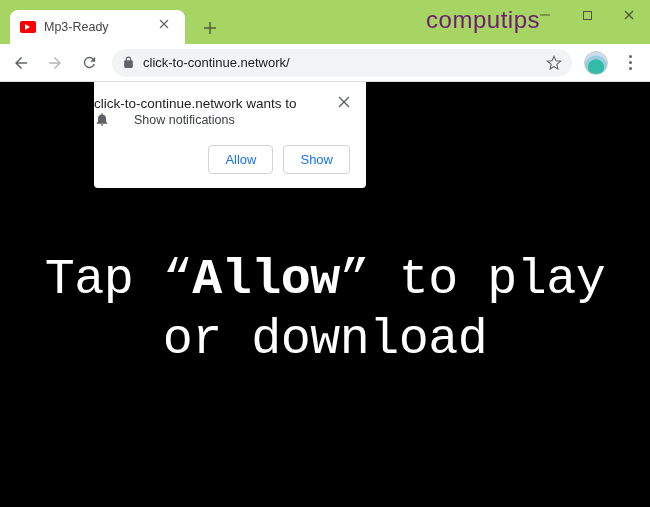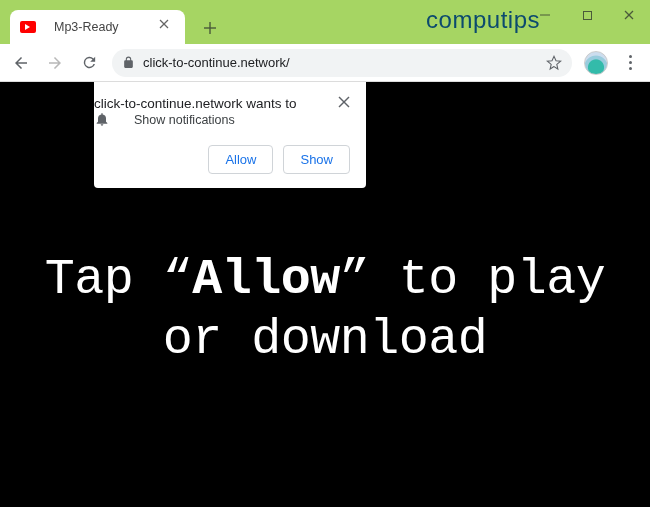--- a/index.html
+++ b/index.html
@@ -16,21 +16,21 @@
     height: 44px;
     background: #a6d563;
     display: flex;
     align-items: flex-end;
     position: relative;
   }
   .watermark {
     position: absolute;
     right: 110px;
     top: 6px;
-    color: #0c4a6e;
+    color: #701a75;
     font-size: 24px;
     font-weight: 500;
     letter-spacing: 0.5px;
     user-select: none;
   }
   .window-controls {
     position: absolute;
     right: 0; top: 0;
     display: flex;
     height: 30px;
@@ -48,21 +48,21 @@
     height: 100%;
   }
   .tab {
     height: 32px;
     background: #fff;
     border-radius: 8px 8px 0 0;
     display: flex;
     align-items: center;
     padding: 17px 10px;
     min-width: 175px;
-    gap: 18px;
+    gap: 8px;
     font-size: 12.5px;
     color: #444;
     position: relative;
   }
   .favicon-yt {
     width: 16px; height: 12px;
     background: #ff0000;
     border-radius: 2px;
     position: relative;
   }

